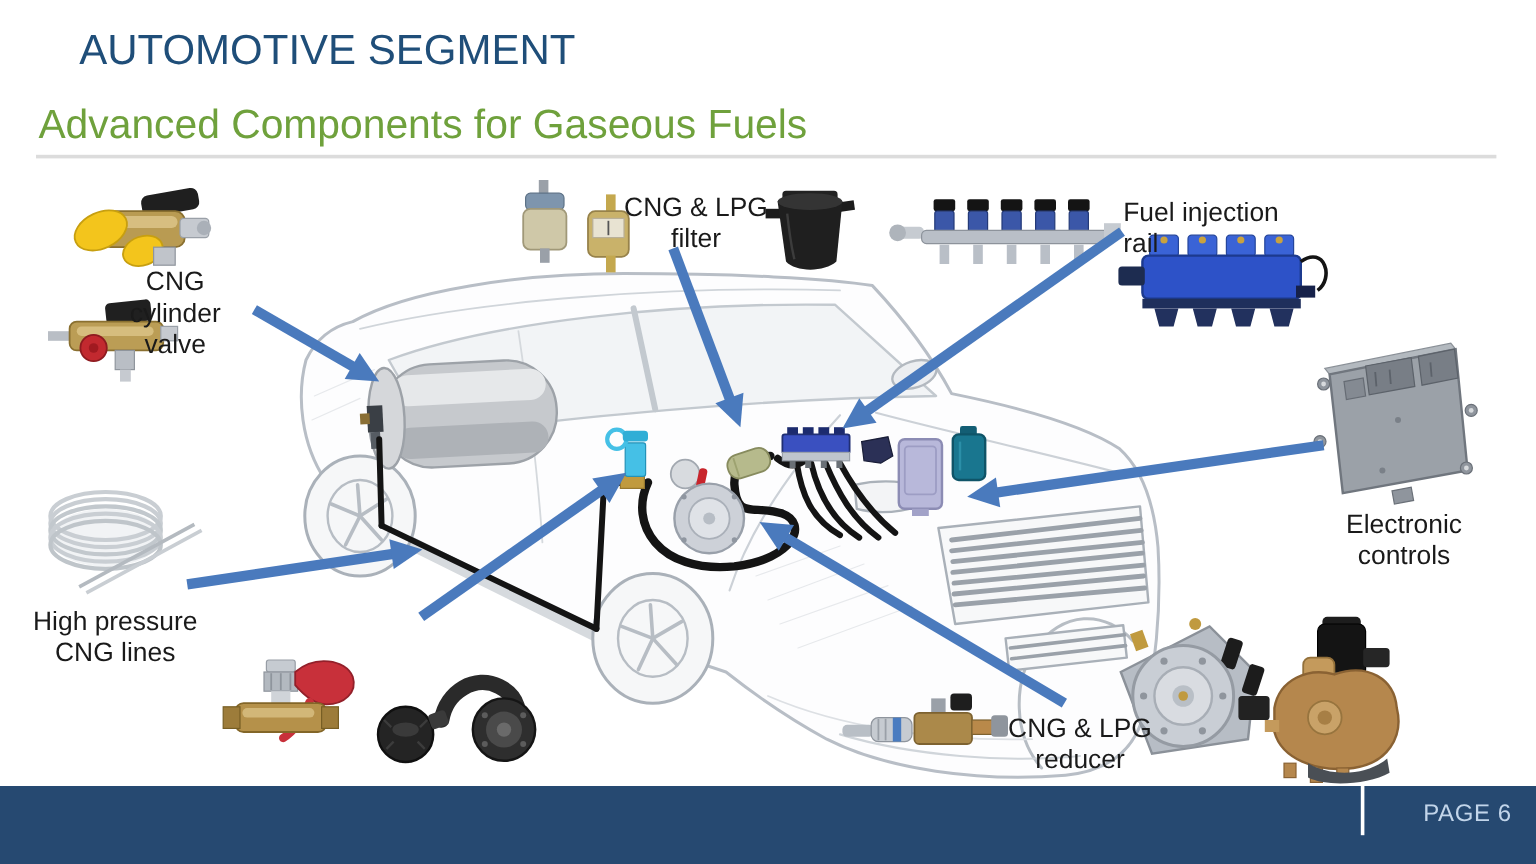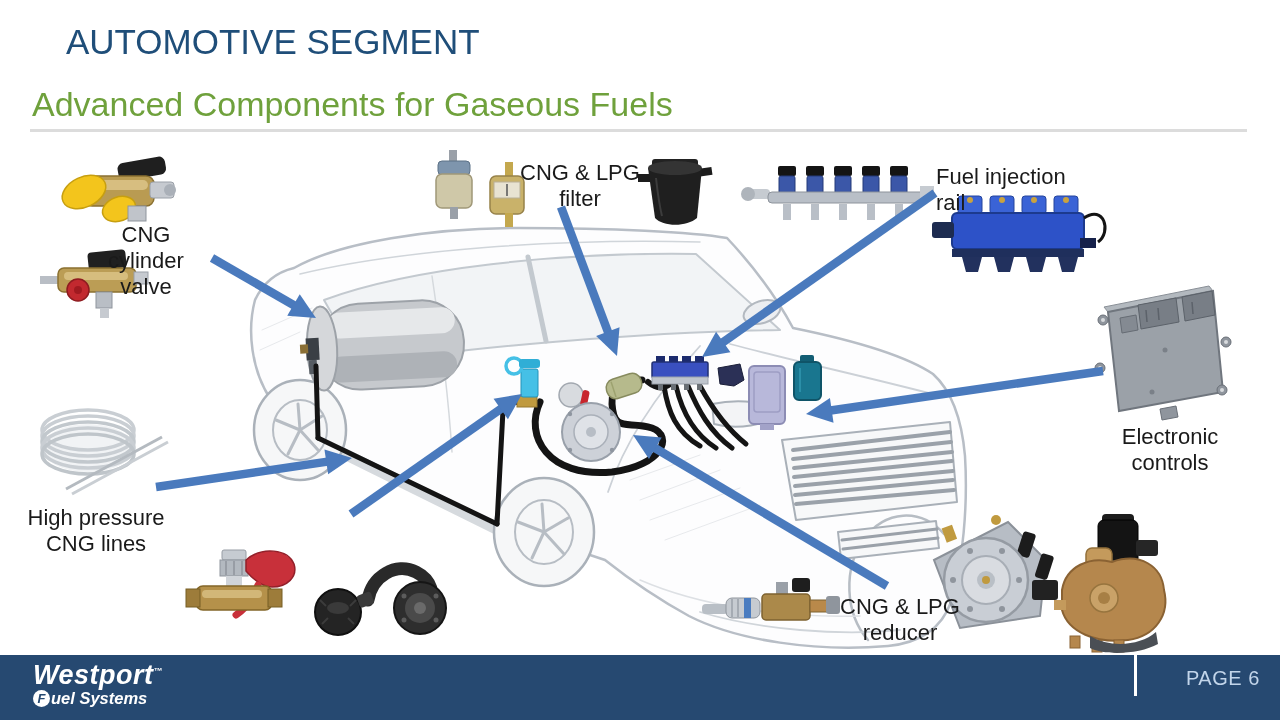--- a/index.html
+++ b/index.html
@@ -445,24 +445,17 @@
 filter</div>
   <div class="lbl lbl-fuel-injection-rail">Fuel injection rail</div>
   <div class="lbl center lbl-high-pressure">High pressure
 CNG lines</div>
   <div class="lbl center lbl-electronic-controls">Electronic
 controls</div>
   <div class="lbl center lbl-cng-lpg-reducer">CNG &amp; LPG
 reducer</div>
 
   <div class="footer">
-    <div class="brand">
-      <div class="brand-top"><span>Westport</span><span class="tm">™</span></div>
-      <div class="brand-bottom">
-          <span class="f-circle">F</span>
-          <span>uel Systems</span>
-        </div>
-    </div>
     <div class="footer-divider"></div>
     <div class="page-num">PAGE 6</div>
   </div>
 
 </div>
 
 </body></html>

